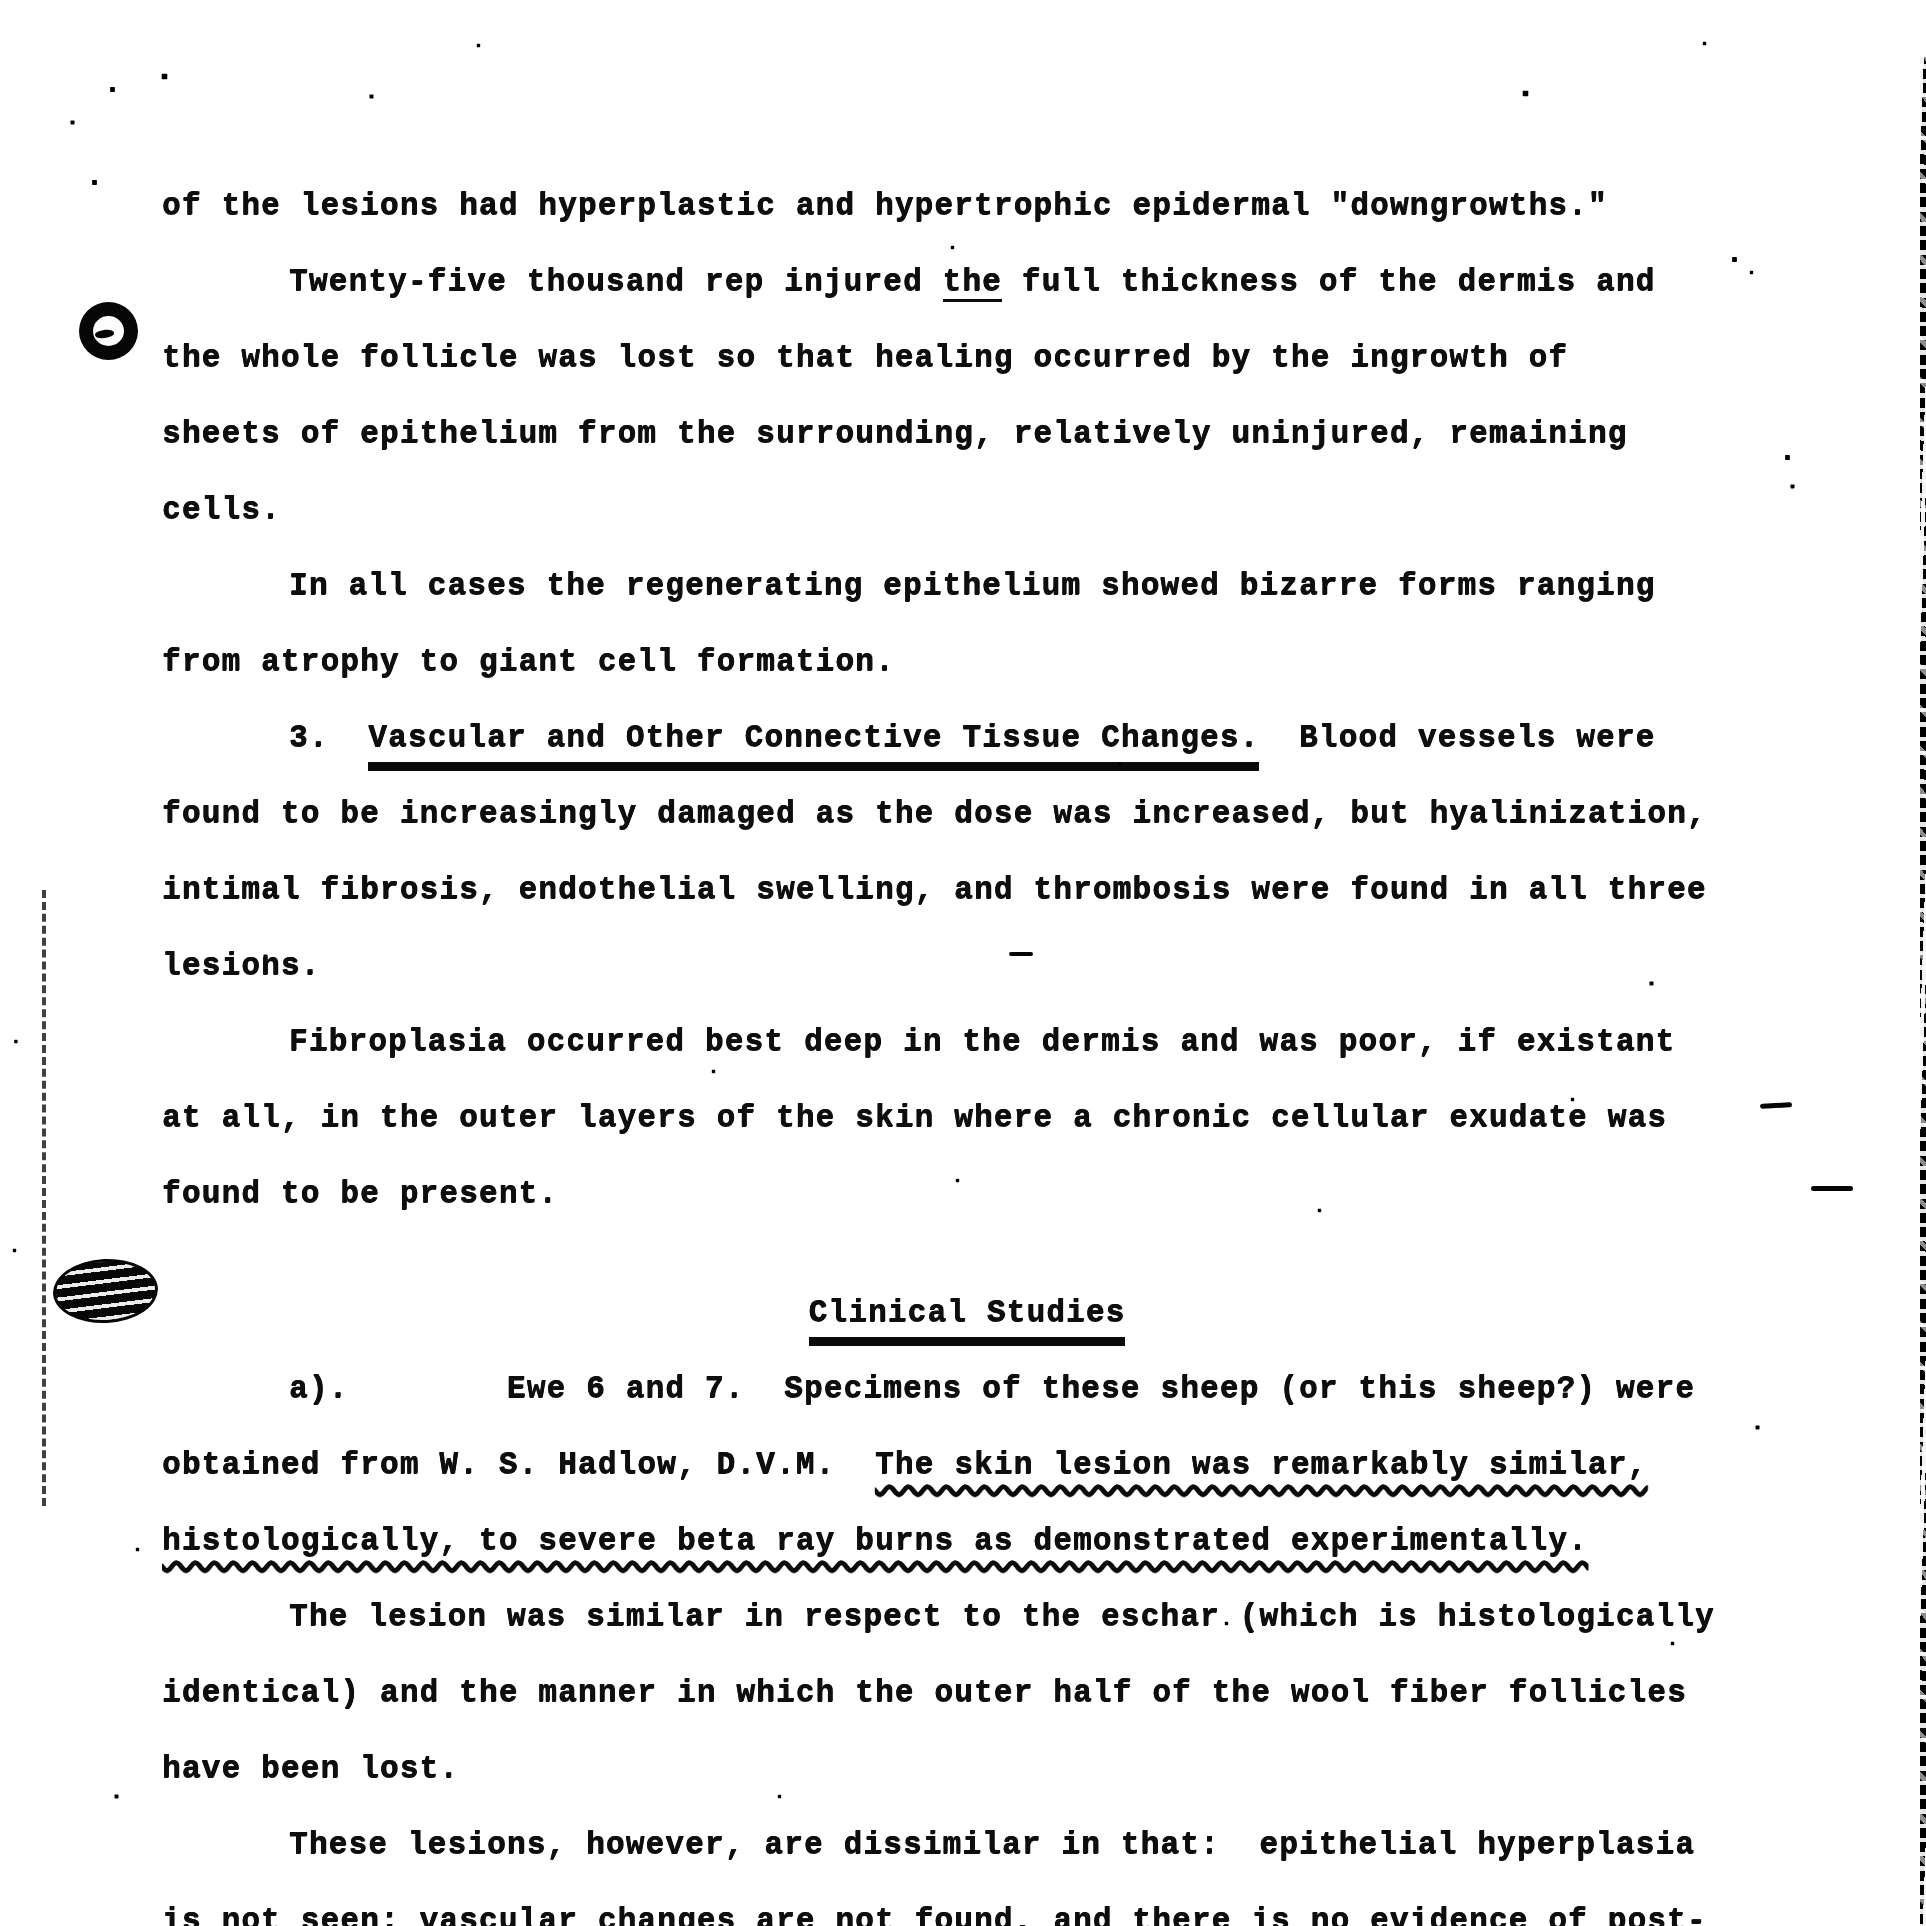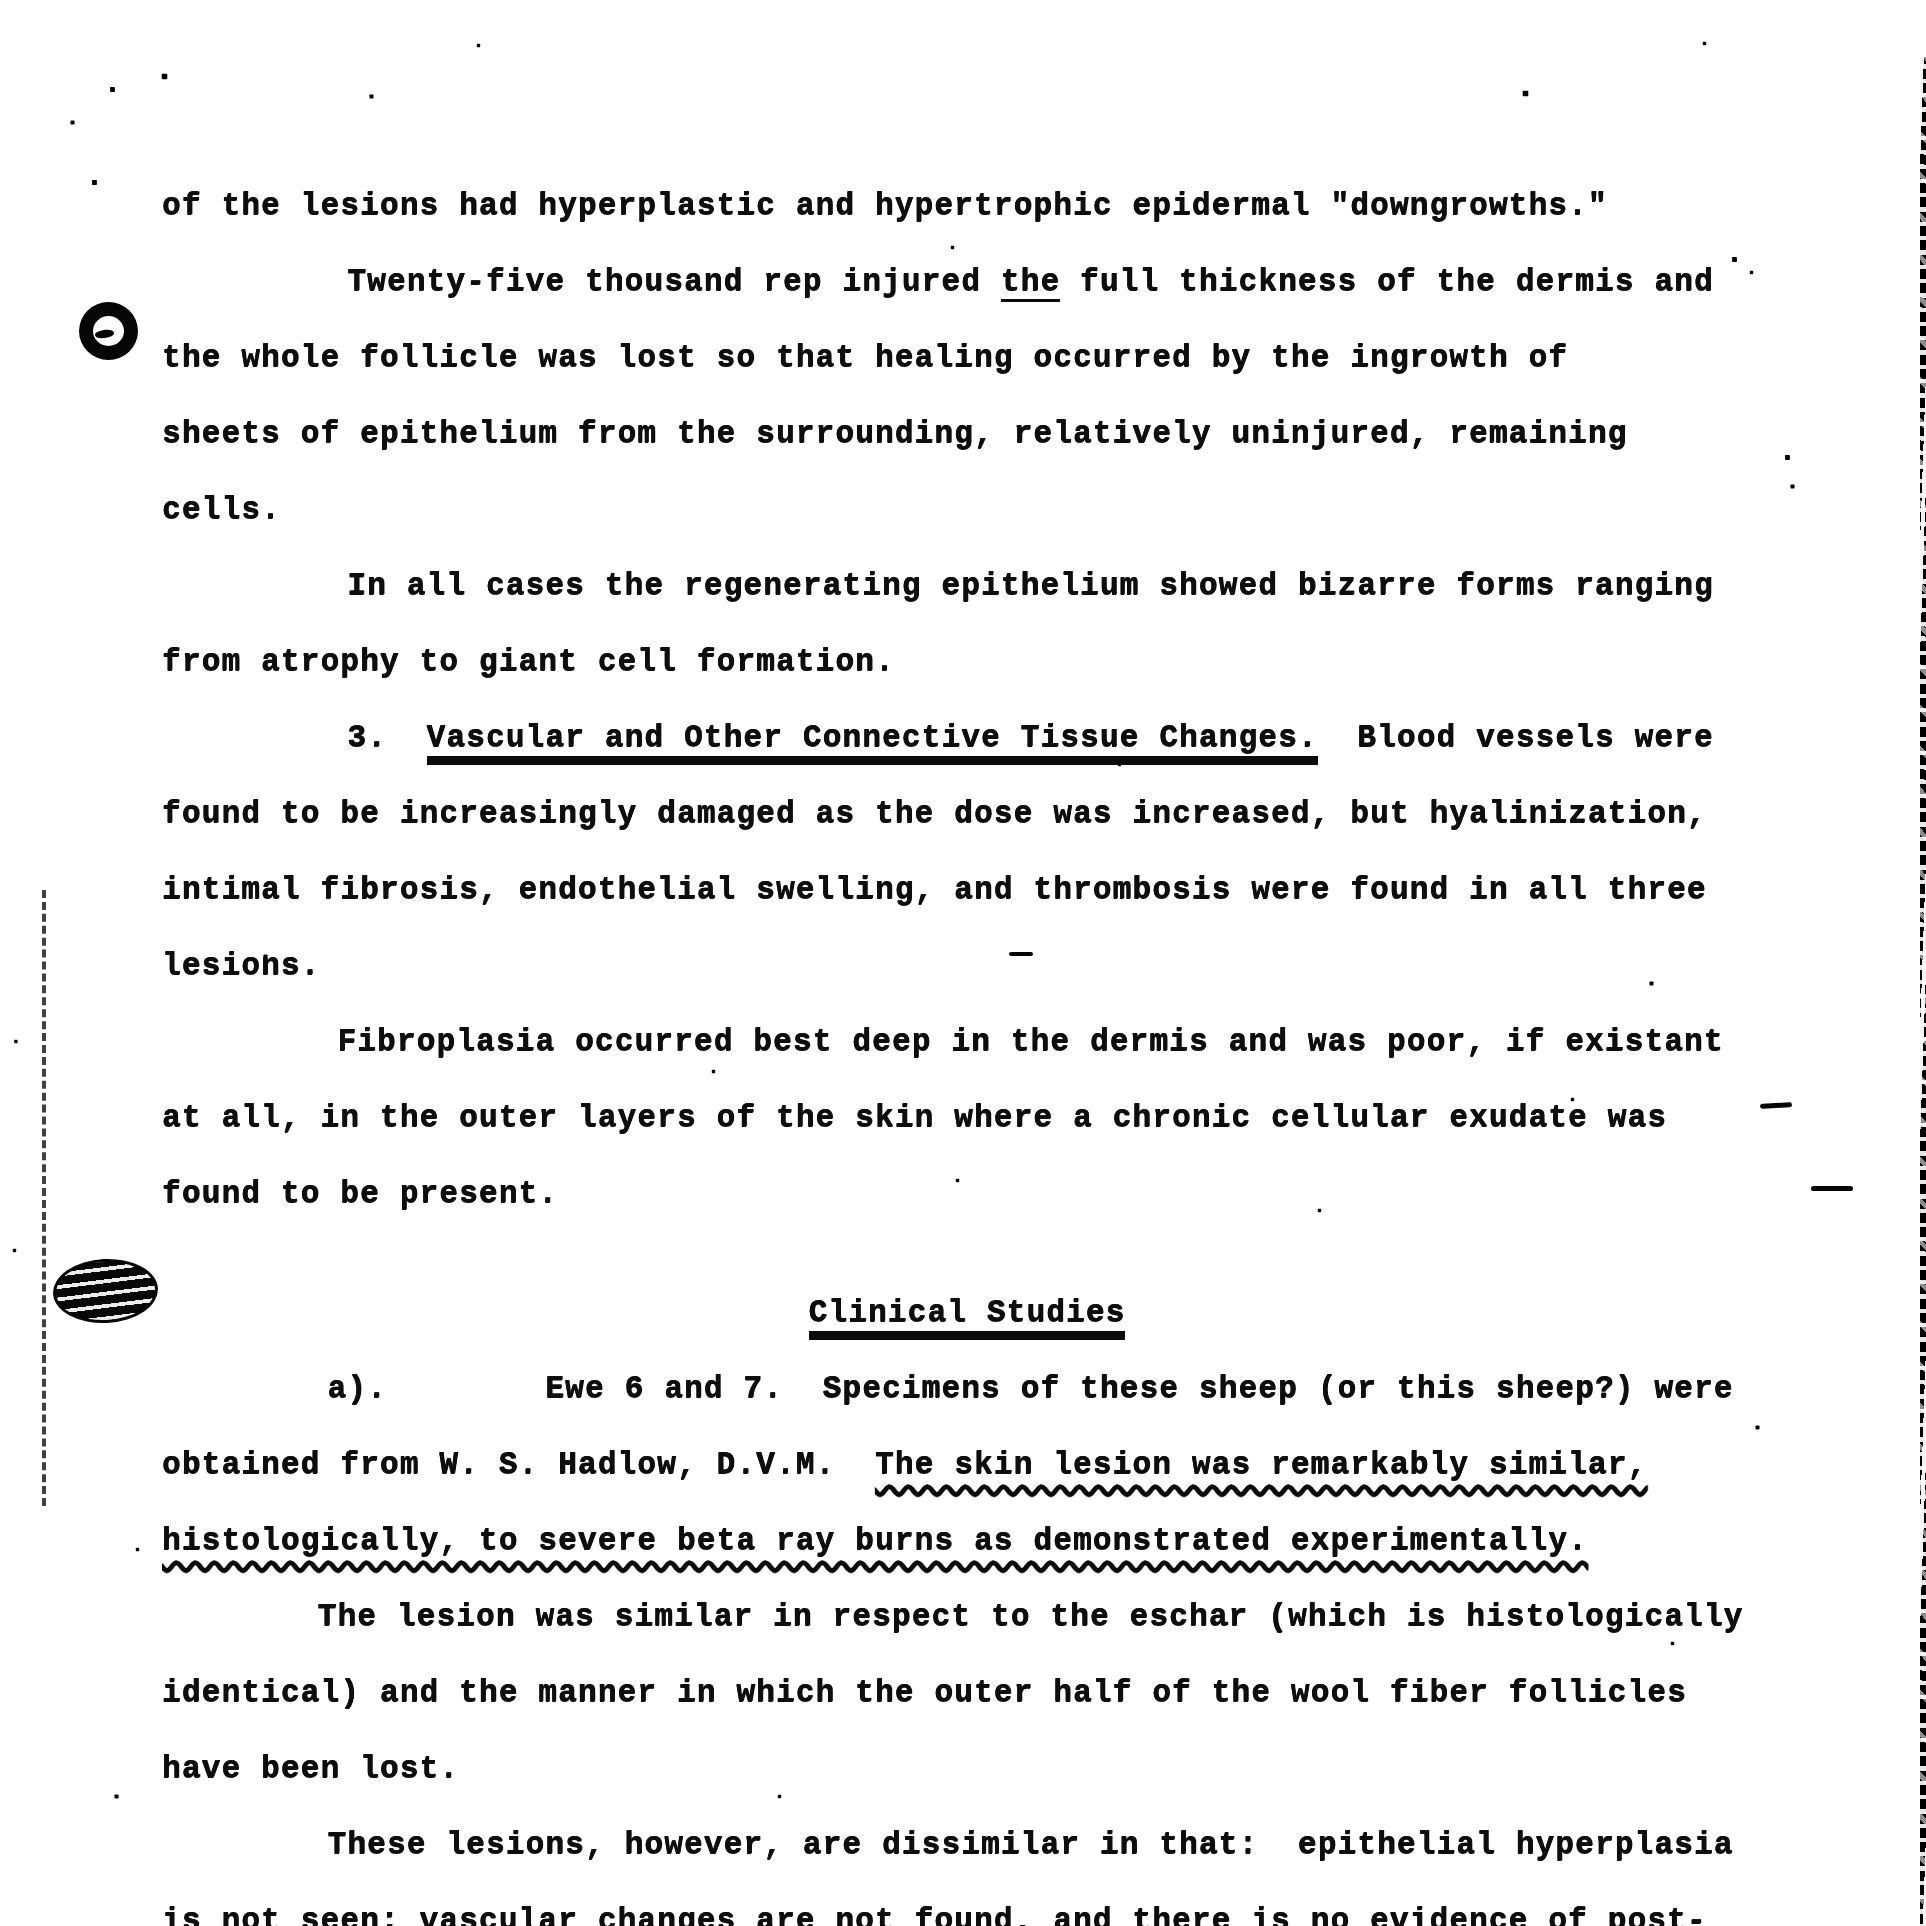--- a/index.html
+++ b/index.html
@@ -6,24 +6,24 @@
   body{width:1997px;height:2568px;position:relative;overflow:hidden;
        font-family:"Liberation Mono","DejaVu Sans Mono",monospace;}
   .page{position:absolute;left:0;top:0;width:1997px;height:2568px;background:#ffffff;}
 
   
   .text-layer{position:absolute;left:162px;top:168px;width:1610px;
       font-size:31px;font-weight:bold;line-height:76px;letter-spacing:1.2px;
       color:#0e0e0e;white-space:pre;
       text-shadow:0.6px 0 0 currentColor,0 0.5px 0 currentColor;}
   .line{position:relative;}
-  .line.ind{padding-left:127px;text-align:center;}
+  .line.ind{padding-left:127px;}
   .line.gap{margin-top:43px;text-align:center;}
   .u-solid{border-bottom:3.5px solid #0d0d0d;}
-  .u-heavy{border-bottom:9.2px solid #0b0b0b;padding-bottom:1px;}
+  .u-heavy{border-bottom:9.2px solid #0b0b0b;padding-bottom:7px;}
   .u-wavy{text-decoration-line:underline;text-decoration-style:wavy;
           text-decoration-color:#0b0b0b;text-decoration-thickness:3.5px;
           text-underline-offset:11.6px;}
 
   
   .punch{position:absolute;border-radius:50%;}
   .punch-top{left:79px;top:302px;width:59px;height:58px;background:#fdfdfd;
       border:14.3px solid #060606;box-sizing:border-box;}
   .punch-top::after{content:"";position:absolute;left:8%;top:48%;width:60%;height:26%;
       background:#060606;border-radius:45%;transform:rotate(-7deg);}

